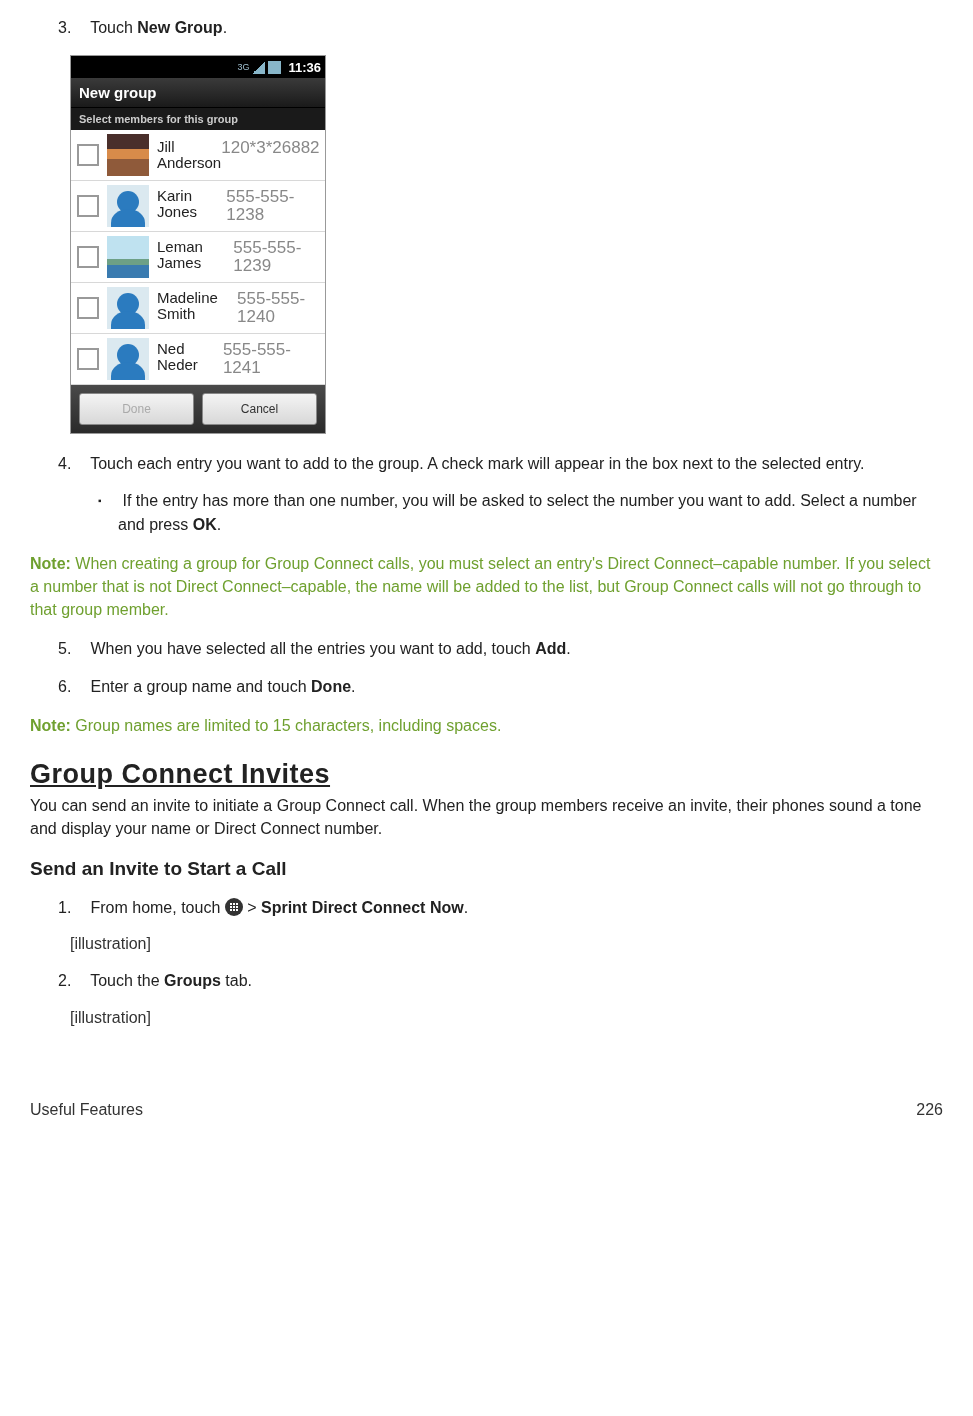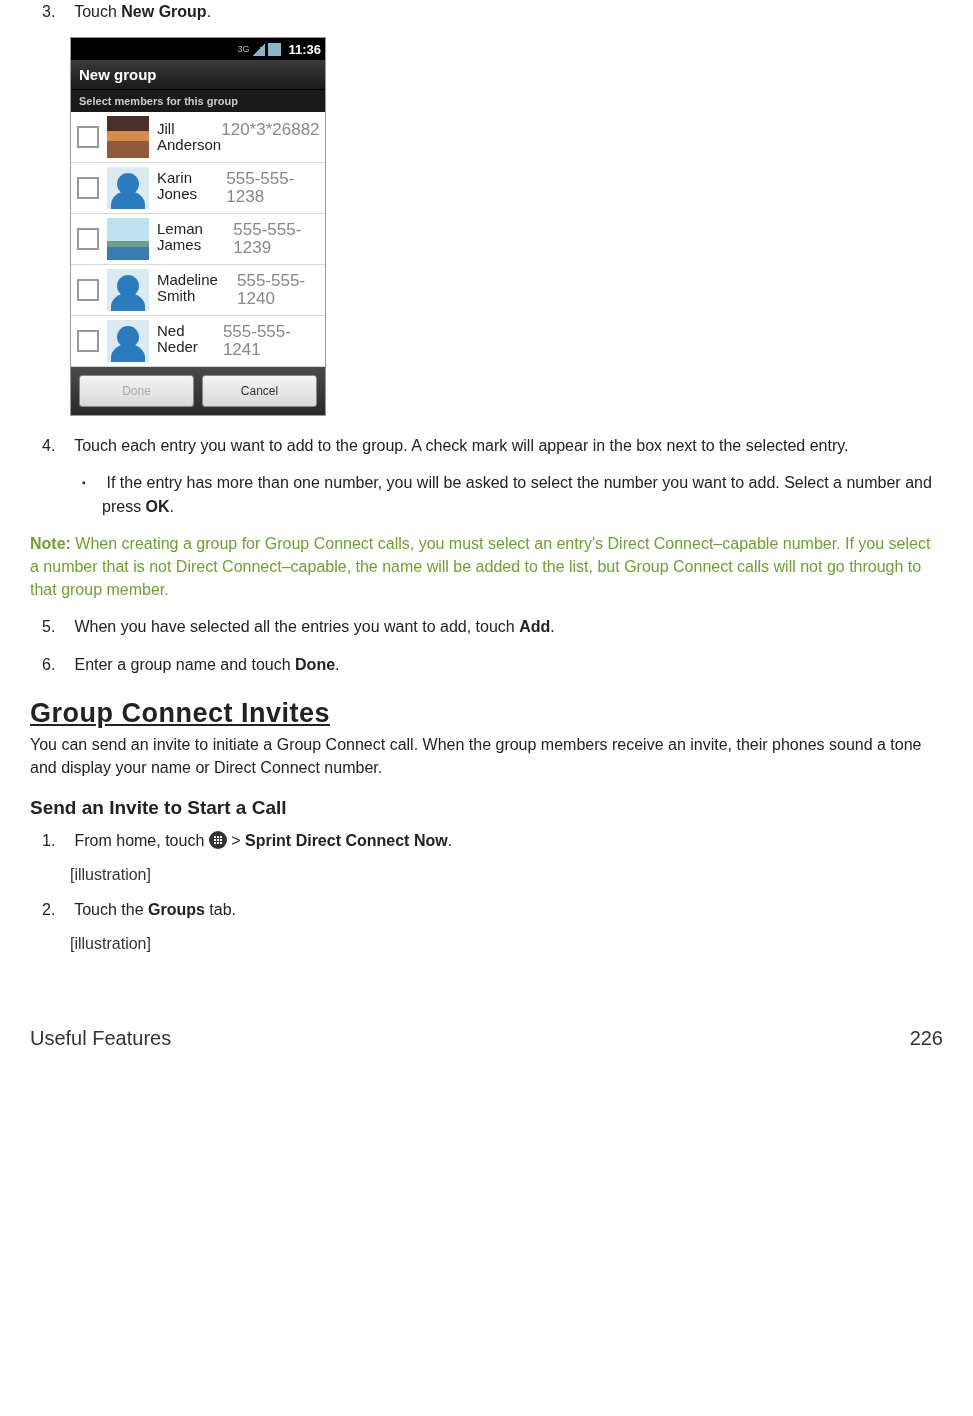--- a/index.html
+++ b/index.html
@@ -11,21 +11,21 @@
     width: 973px;
     background: #fff;
   }
   .page {
     padding: 0 30px 20px 30px;
     box-sizing: border-box;
   }
   ol.numbered {
     list-style: none;
     padding-left: 40px;
-    margin: 0;
+    margin: 16px;
   }
   ol.numbered > li {
     margin-bottom: 14px;
     line-height: 1.45;
   }
   ol.numbered > li .num {
     display: inline-block;
     width: 28px;
     margin-left: -28px;
   }
@@ -181,21 +181,21 @@
     border-radius:3px;
     font-size:12px;
     color:#333;
     display:flex;align-items:center;justify-content:center;
   }
   .btnbar .btn.disabled { color:#aaa; }
 
   .footer {
     display:flex;
     justify-content:space-between;
-    font-size:20px;
+    font-size:16px;
     color:#333;
     padding: 40px 30px 16px 30px;
     gap: 13px;
   }
 </style>
 </head>
 <body>
 
 <div class="page">
 
@@ -283,20 +283,23 @@
   <li>
     <span class="num">5.</span>
     <span>When you have selected all the entries you want to add, touch </span><span class="bold">Add</span><span>.</span>
   </li>
   <li>
     <span class="num">6.</span>
     <span>Enter a group name and touch </span><span class="bold">Done</span><span>.</span>
   </li>
 </ol>
 
+<p class="note">
+  <span class="label">Note:</span><span> Group names are limited to 15 characters, including spaces.</span>
+</p>
 
 <h2 class="section">Group Connect Invites</h2>
 <p class="body">You can send an invite to initiate a Group Connect call. When the group members receive an invite, their phones sound a tone and display your name or Direct Connect number.</p>
 
 <h3 class="subsection">Send an Invite to Start a Call</h3>
 
 <ol class="numbered">
   <li>
     <span class="num">1.</span>
     <span>From home, touch </span><span class="apps-icon"></span><span> &gt; </span><span class="bold">Sprint Direct Connect Now</span><span>.</span>

